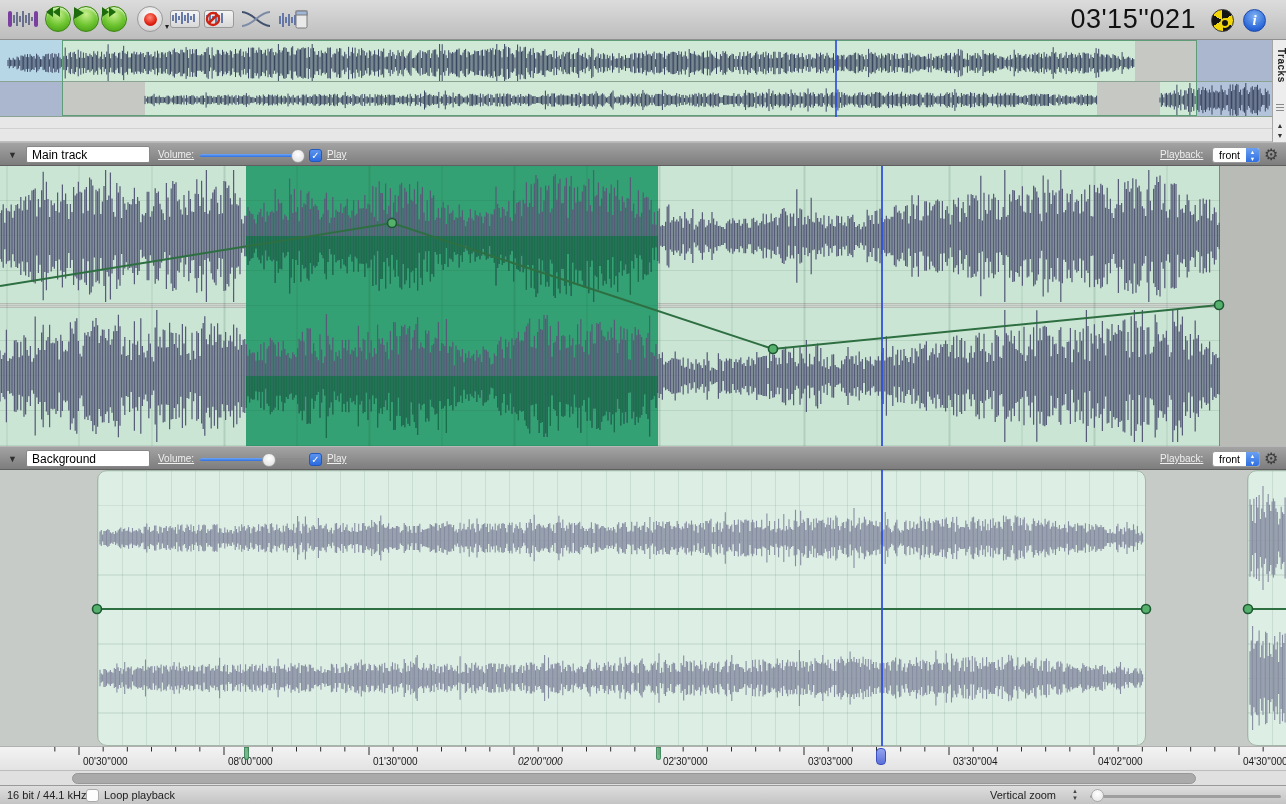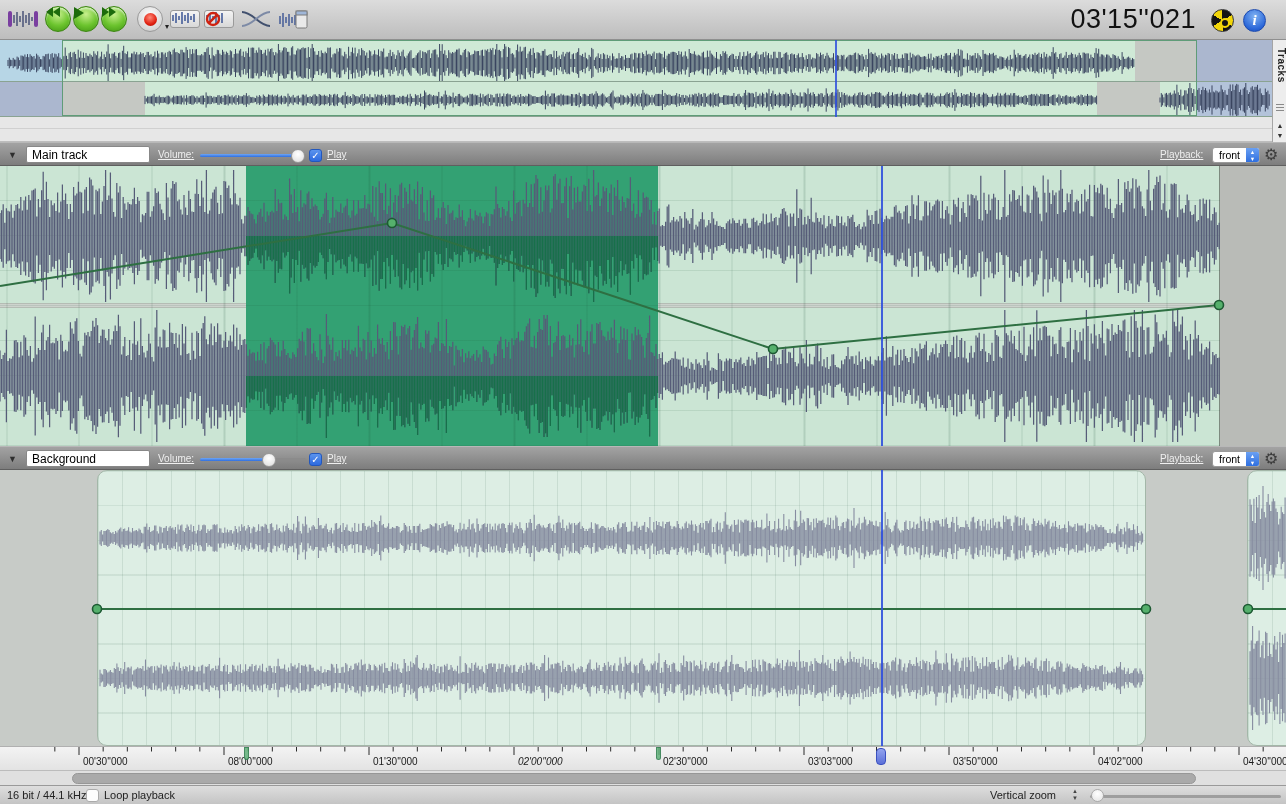--- a/index.html
+++ b/index.html
@@ -398,21 +398,21 @@
         <line x1="1239" y1="0" x2="1239" y2="8" stroke="#2a2a2a" stroke-width="1"></line>
         <line x1="1263.1666666666667" y1="0" x2="1263.1666666666667" y2="4.5" stroke="#2a2a2a" stroke-width="1"></line>
       </svg>
     <div class="ph-handle" id="phh" style="left: 876px;"></div>
   <div class="rlabel" style="left: 83px;">00'30''000</div>
       <div class="rlabel" style="left: 228px;">08'00''000</div>
       <div class="rlabel" style="left: 373px;">01'30''000</div>
       <div class="rlabel" style="left: 518px; font-style: italic;">02'00''000</div>
       <div class="rlabel" style="left: 663px;">02'30''000</div>
       <div class="rlabel" style="left: 808px;">03'03''000</div>
-      <div class="rlabel" style="left: 953px;">03'50''000</div>
+      <div class="rlabel" style="left: 953px;">03'30''004</div>
       <div class="rlabel" style="left: 1098px;">04'02''000</div>
       <div class="rlabel" style="left: 1243px;">04'30''000</div>
       <div class="selmark" style="left: 244px;"></div>
       <div class="selmark" style="left: 656px;"></div>
     </div>
 
   <div class="abs scrollstrip">
     <div class="scrollthumb"></div>
   </div>
 

